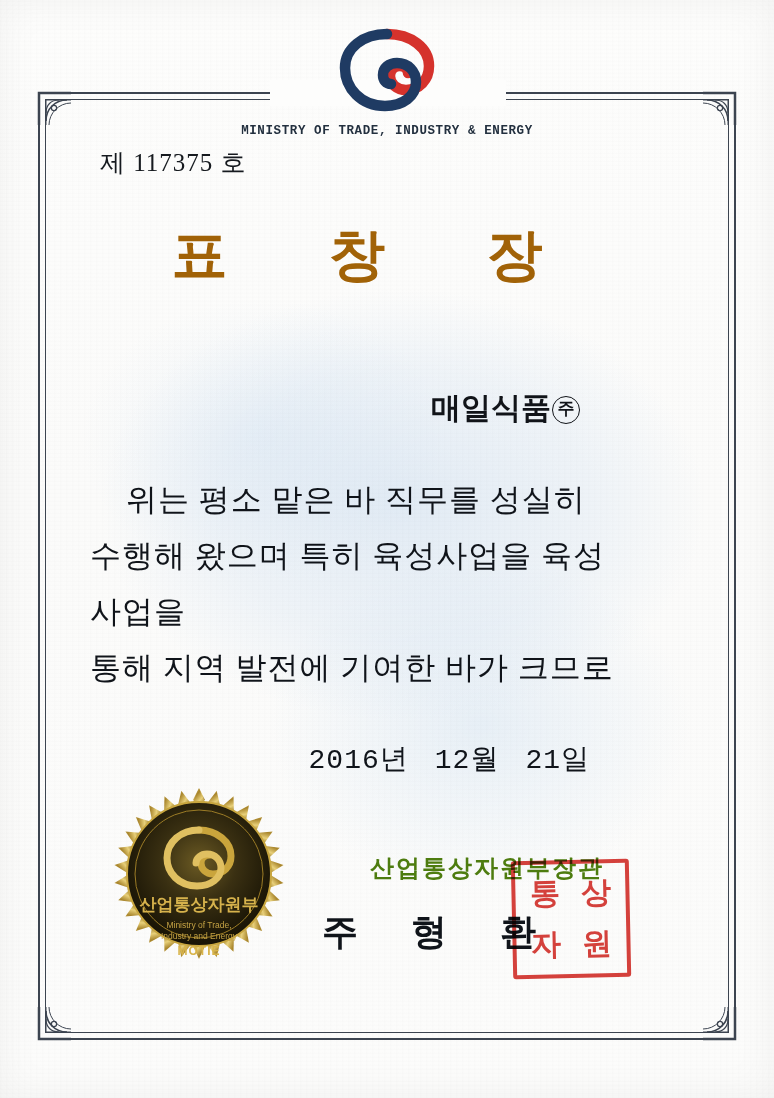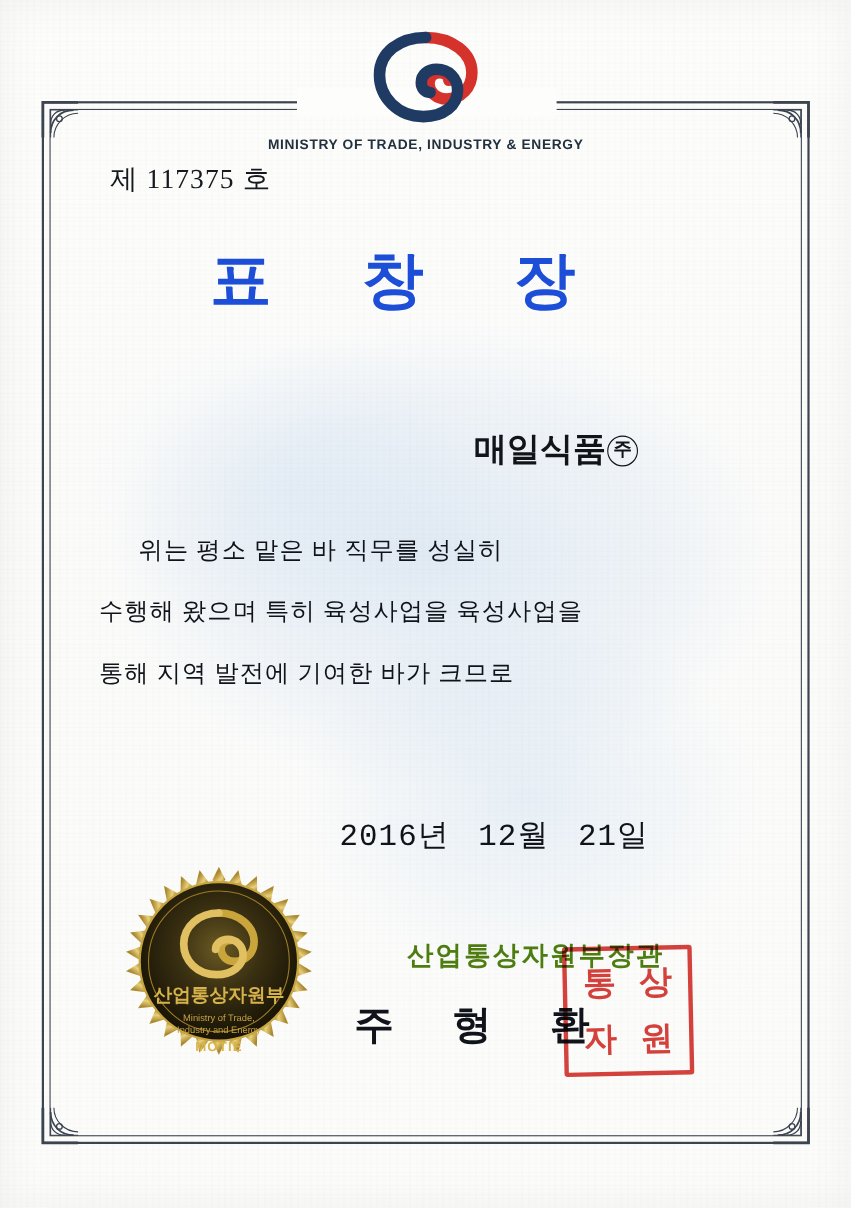--- a/index.html
+++ b/index.html
@@ -90,21 +90,21 @@
     left: 0; right: 0;
     top: 28px;
     display: flex;
     flex-direction: column;
     align-items: center;
     z-index: 5;
   }
   .emblem-mark { width: 112px; height: 86px; }
   .emblem-caption {
     margin-top: 10px;
-    font-family: Liberation Sans, sans-serif;
+    font-family: Liberation Mono, monospace;
     font-size: 12.5px;
     letter-spacing: 0.6px;
     color: #23303f;
     font-weight: 700;
     white-space: nowrap;
   }
 
   
   .content {
     position: absolute;
@@ -123,26 +123,26 @@
     color: #161a1f;
     letter-spacing: 1px;
     white-space: nowrap;
   }
 
   .title {
     position: absolute;
     left: 0; right: 0;
     top: 126px;
     text-align: center;
-    font-family: Liberation Serif, serif;
+    font-family: Liberation Mono, monospace;
     font-size: 56px;
     font-weight: 700;
     letter-spacing: 34px;
     text-indent: 34px;
-    color: #1d4ed8;
+    color: #a16207;
   }
 
   .recipient {
     position: absolute;
     right: 96px;
     top: 296px;
     font-family: "Liberation Serif", serif;
     font-size: 30px;
     font-weight: 600;
     color: #111419;
@@ -160,21 +160,21 @@
     vertical-align: 4px;
     margin-left: 1px;
   }
 
   .body-text {
     position: absolute;
     left: 52px;
     right: 44px;
     top: 380px;
     font-family: "Liberation Serif", serif;
-    font-size: 22px;
+    font-size: 31px;
     line-height: 56px;
     color: #10141a;
     letter-spacing: 1px;
   }
   .body-text .l1 { text-indent: 36px; }
   .body-text p { margin: 0; }
 
   .date {
     position: absolute;
     left: 0; right: 86px;

